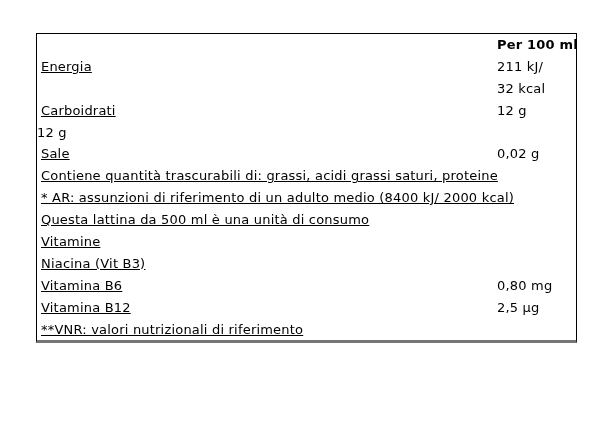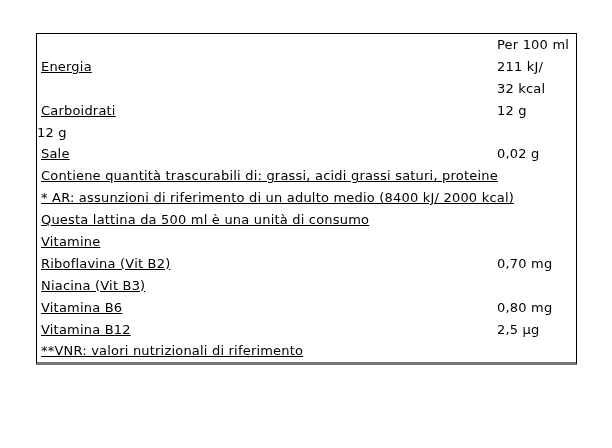--- a/index.html
+++ b/index.html
@@ -34,21 +34,21 @@
   .row .label {
     flex: 0 0 456px;
     padding-left: 4px;
     white-space: nowrap;
     text-decoration: underline;
   }
   .row .value {
     flex: 1 1 auto;
     white-space: nowrap;
   }
-  .bold { font-weight: normal; }
+  .bold { font-weight: bold; }
 </style>
 </head>
 <body>
 
 <div class="nutrition-table">
 
   <div class="row">
     <span class="label"></span>
     <span class="value bold">Per 100 ml</span>
   </div>
@@ -90,24 +90,20 @@
   <div class="row">
     <span class="label">Questa lattina da 500 ml è una unità di consumo</span>
     <span class="value"></span>
   </div>
 
   <div class="row">
     <span class="label">Vitamine</span>
     <span class="value"></span>
   </div>
 
-  <div class="row">
-    <span class="label">Riboflavina (Vit B2)</span>
-    <span class="value">0,70 mg</span>
-  </div>
 
   <div class="row">
     <span class="label">Niacina (Vit B3)</span>
   </div>
 
   <div class="row">
     <span class="label">Vitamina B6</span>
     <span class="value">0,80 mg</span>
   </div>
 

